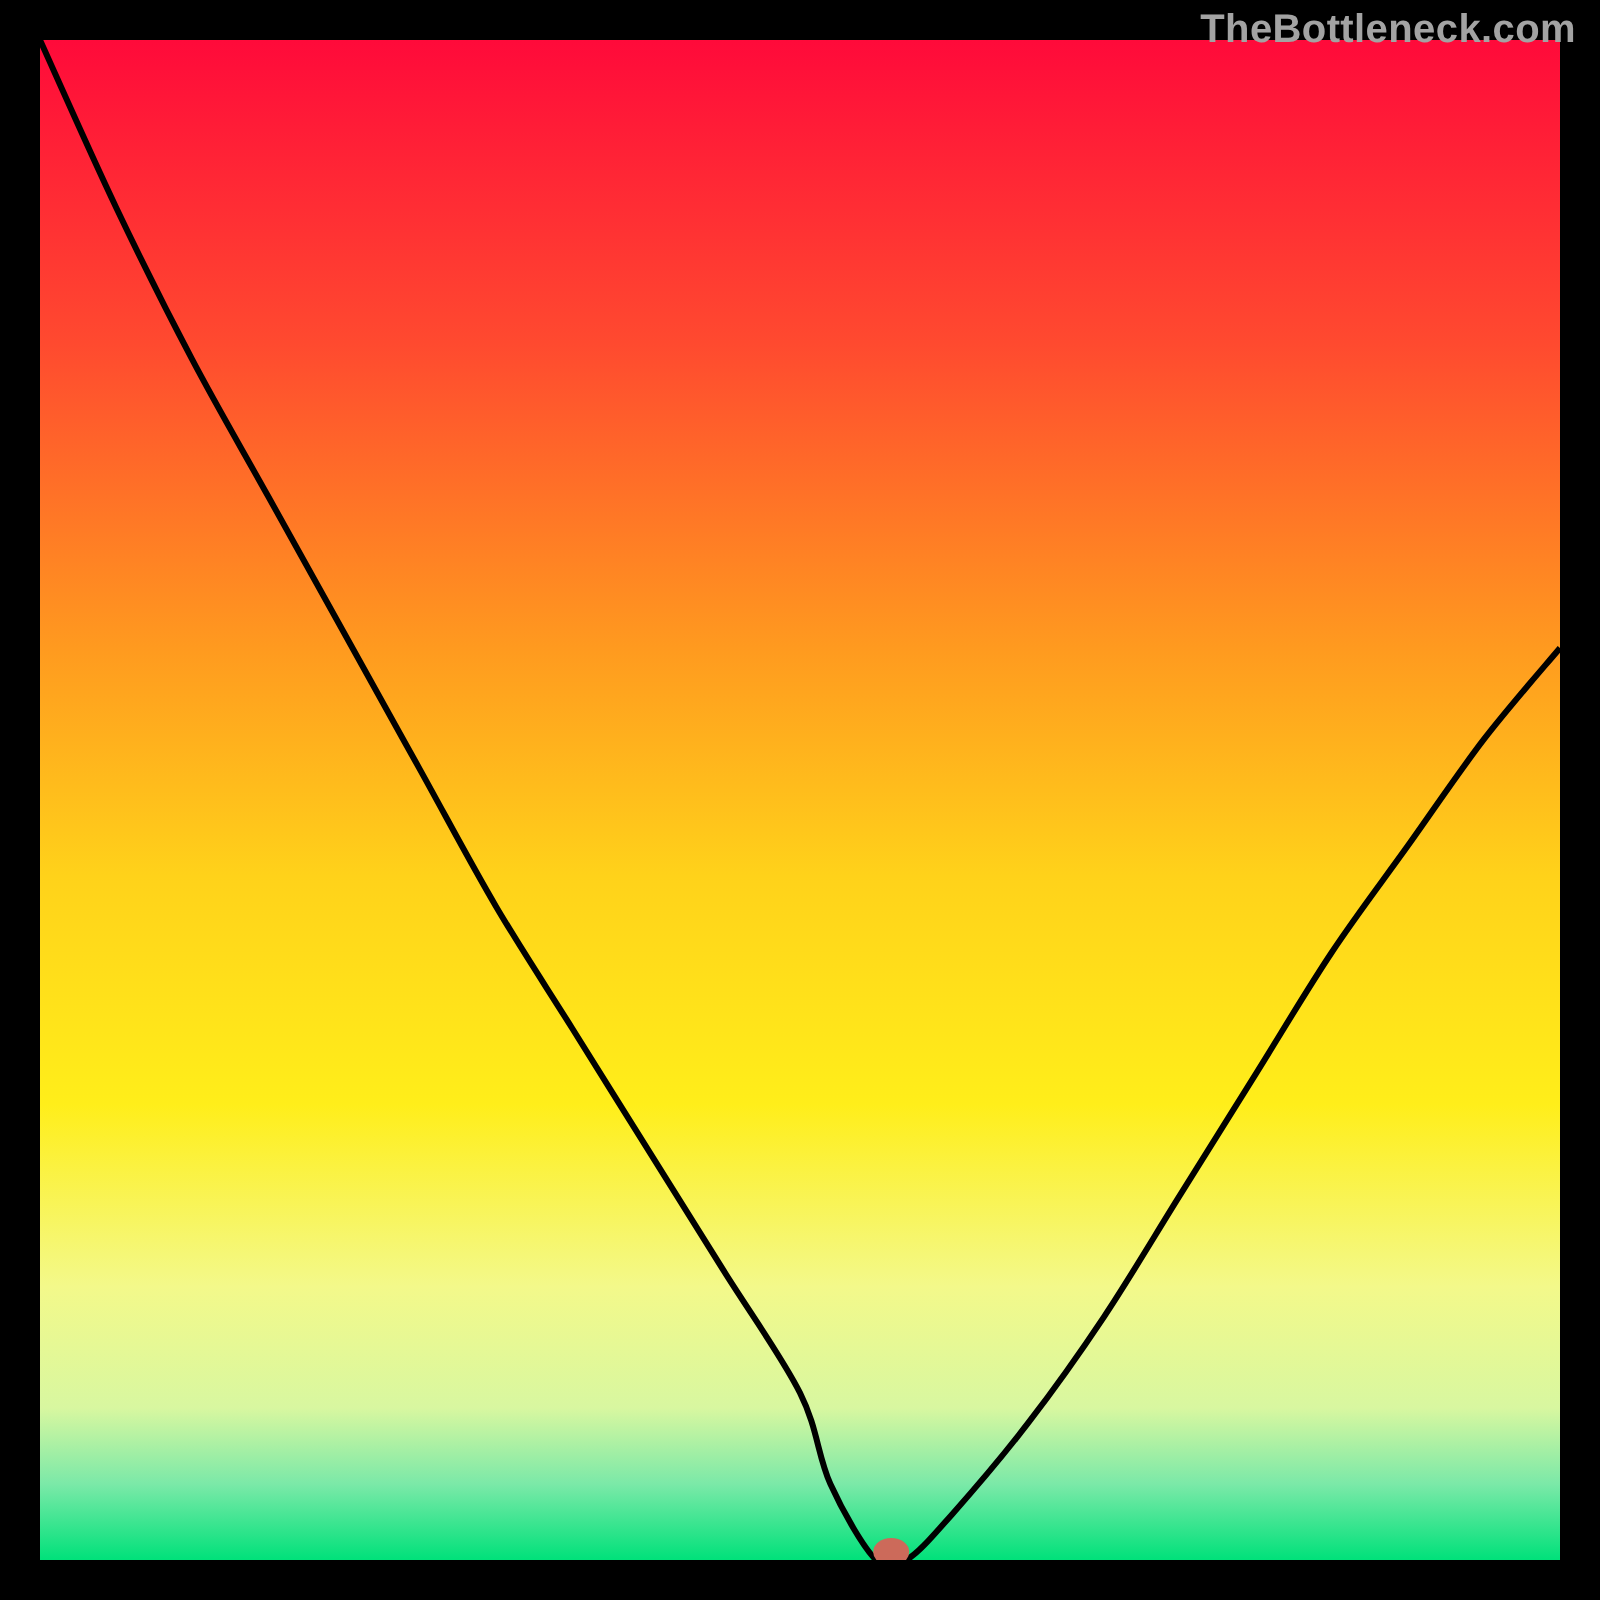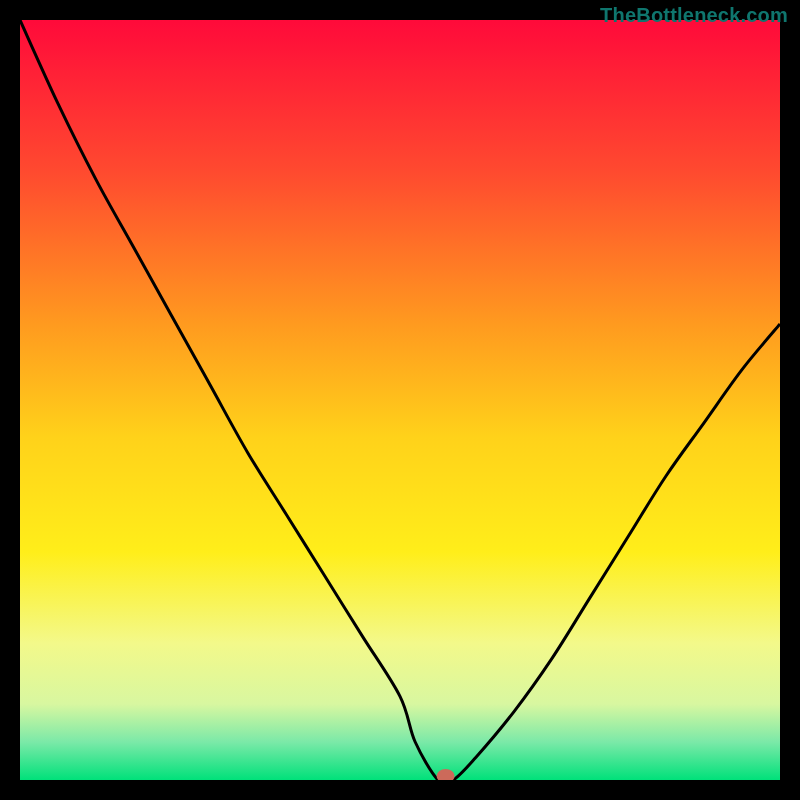--- a/index.html
+++ b/index.html
@@ -14,21 +14,21 @@
   .frame {
     position: relative;
     width: 800px;
     height: 800px;
     background: #000;
   }
   .watermark {
     position: absolute;
     top: 4px;
     right: 12px;
-    color: #0f766e;
+    color: #a3a3a3;
     background: transparent;
     font-size: 20px;
     font-weight: 600;
     letter-spacing: 0.2px;
     z-index: 3;
   }
   .plot {
     position: absolute;
     left: 20px;
     top: 20px;

